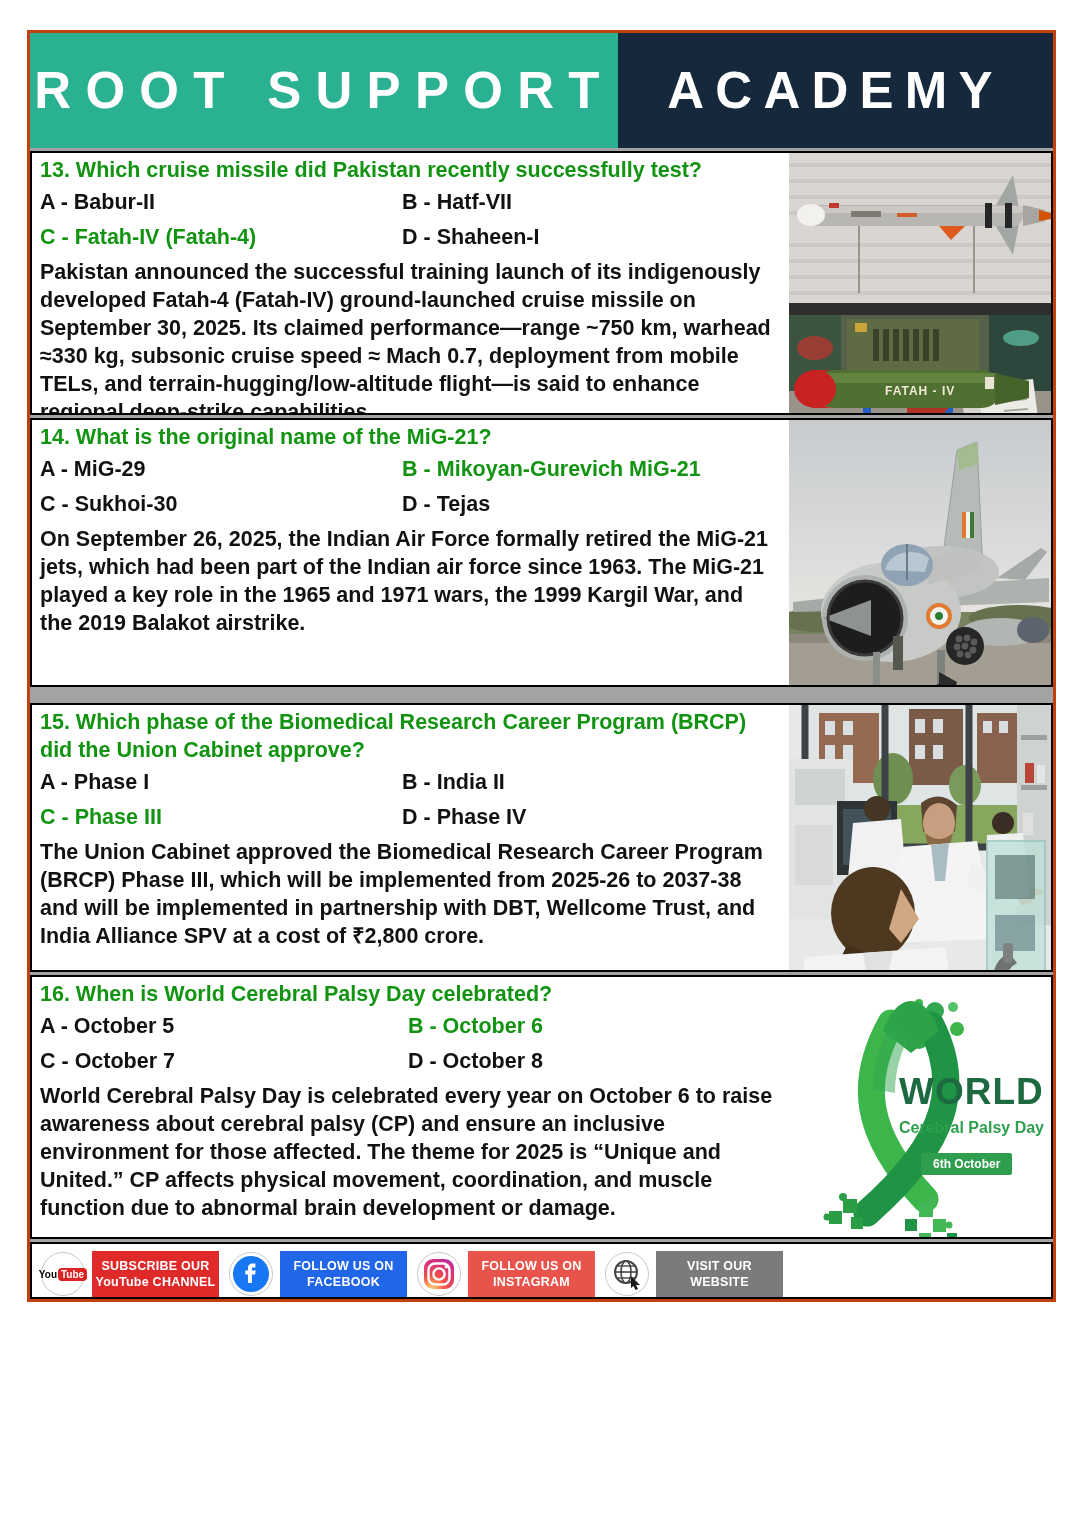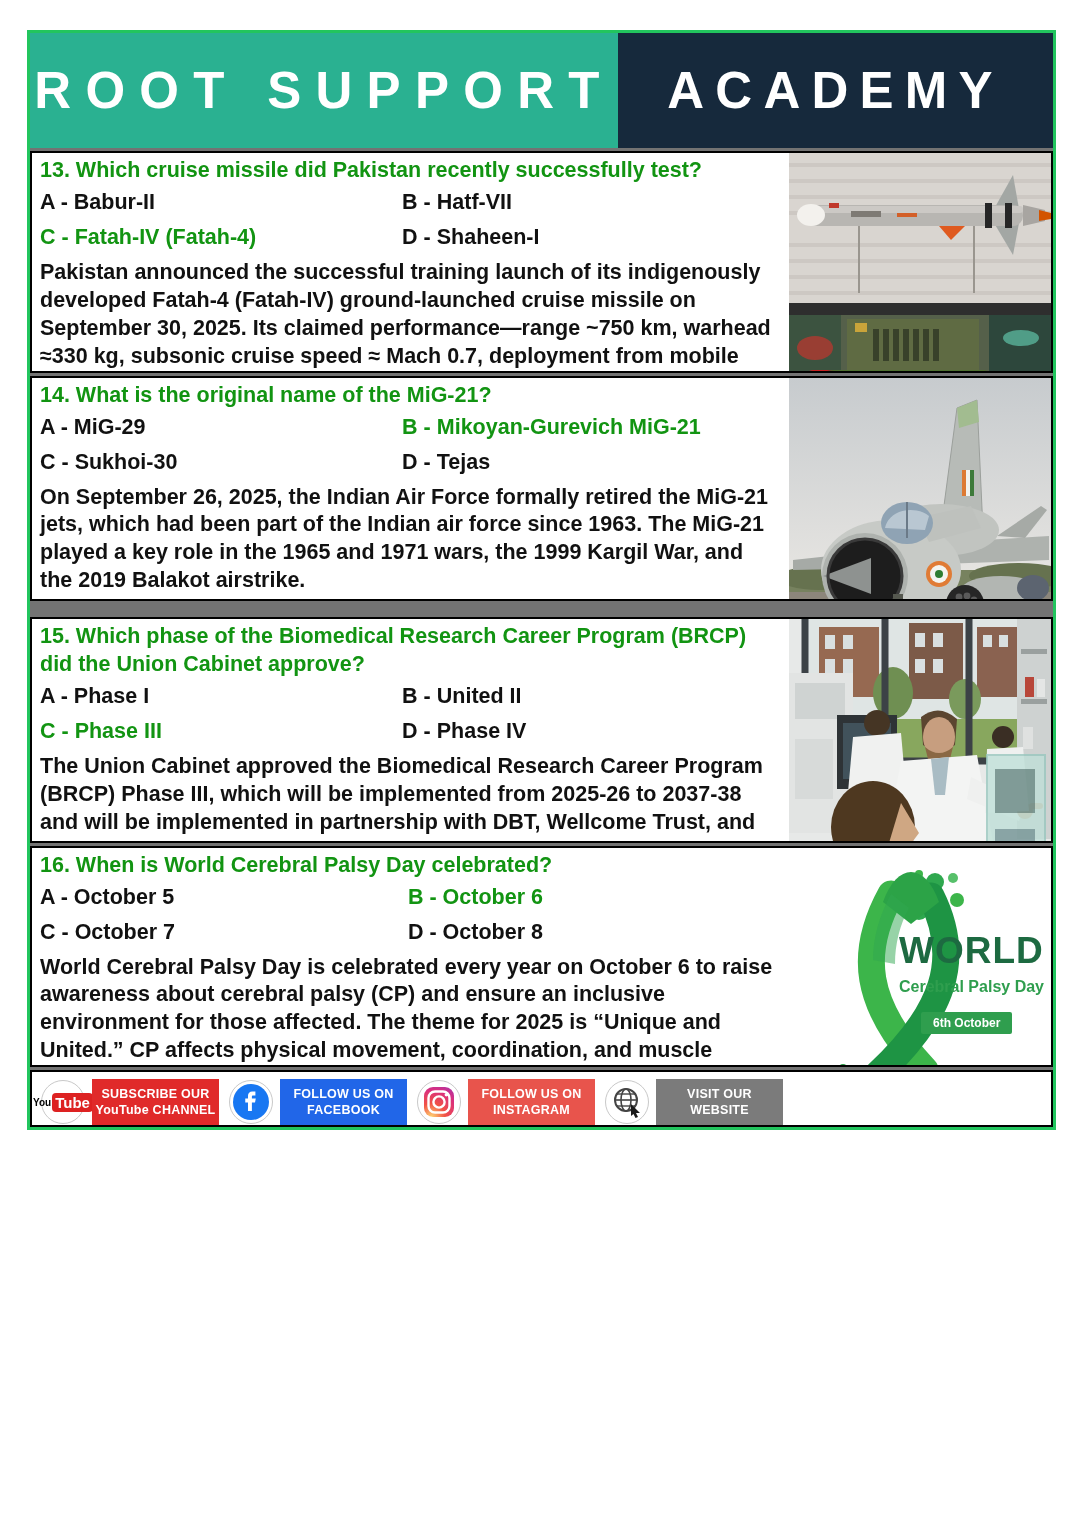--- a/index.html
+++ b/index.html
@@ -5,22 +5,22 @@
   :root{
     --teal:#2ab191; --navy:#16293c; --green:#129412; --ink:#111111;
     --red:#e02a2a; --coral:#e8544c; --blue:#2166e8; --gray:#7b7b7b;
   }
   *{box-sizing:border-box; margin:0; padding:0;}
   body{
     width:1080px; height:1527px; background:#ffffff; position:relative;
     font-family:"Liberation Sans", sans-serif; color:var(--ink);
   }
   .frame{
-    position:absolute; left:27px; top:30px; width:1029px; height:1100px;
-    border:3px solid #22c55e; background:#737373; display:flex; flex-direction:column;
+    position:absolute; left:27px; top:30px; width:1029px; height:1272px;
+    border:3px solid #c2410c; background:#a3a3a3; display:flex; flex-direction:column;
   }
   
   .hdr{height:115px; display:flex; flex:0 0 auto;}
   .hdr-left{flex:0 0 588px; background:var(--teal); display:flex; align-items:center; justify-content:center;}
   .hdr-right{flex:1; background:var(--navy); display:flex; align-items:center; justify-content:center;}
   .brand{color:#fff; font-weight:700; font-size:51px; letter-spacing:0.28em; white-space:nowrap;}
   .brand.r{letter-spacing:0.22em;}
   
   .qbox{border:2px solid #000; margin-top:3px; display:flex; overflow:hidden; background:#fff;}
   .q13{height:303px;} .q14{height:308px;} .q15{height:309px;margin-top:16px;} .q16{height:303px;}
@@ -39,24 +39,24 @@
   .fgroup{display:flex; align-items:center; gap:7px;}
   .ficon{width:44px; height:44px; border-radius:50%; background:#fff; border:1px solid #c9c9c9;
     display:flex; align-items:center; justify-content:center; flex:0 0 auto;}
   .fbtn{width:127px; height:46px; display:flex; flex-direction:column; align-items:center; justify-content:center;
     color:#fff; font-weight:700; font-size:12.5px; line-height:1.3; text-align:center; letter-spacing:0.02em; cursor:pointer;}
   .fbtn.red{background:var(--red);} .fbtn.blue{background:var(--blue);}
   .fbtn.coral{background:var(--coral);} .fbtn.gray{background:var(--gray);}
   
   .yt-wrap{display:flex; align-items:center; gap:1px;}
   .yt-you{font-size:10px; font-weight:700; color:#000;}
-  .yt-tube{background:#d22; color:#fff; font-size:15px; font-weight:700; border-radius:4px; padding:1px 3px;}
+  .yt-tube{background:#d22; color:#fff; font-size:10px; font-weight:700; border-radius:4px; padding:1px 3px;}
   
   .cp-box{position:absolute; inset:0; background:#fff;}
-  .cp-text{position:absolute; left:98px; top:84px; width:150px;}
+  .cp-text{position:absolute; left:98px; top:96px; width:150px;}
   .cp-world{font-size:37px; font-weight:700; color:#1d6a41; letter-spacing:1px; line-height:1;}
   .cp-sub{font-size:16px; font-weight:700; color:#2f9e4e; margin-top:9px; white-space:nowrap;}
   .cp-badge{display:inline-block; margin:16px 0 0 22px; background:#2f9e4e; color:#fff;
     font-size:12px; font-weight:700; padding:4px 12px; border-radius:2px;}
 </style>
 </head>
 <body>
 
 <div class="frame">
 
@@ -234,21 +234,21 @@
         <polygon points="150,252 168,262 162,286 150,284" fill="#2b2b2b"></polygon>
       </svg>
     </div>
   </div>
 
   <div class="qbox q15">
     <div class="qtext">
       <div class="qtitle">15. Which phase of the Biomedical Research Career Program (BRCP) did the Union Cabinet approve?</div>
       <div class="opts">
         <div class="opt">A - Phase I</div>
-        <div class="opt">B - United II</div>
+        <div class="opt">B - India II</div>
         <div class="opt correct">C - Phase III</div>
         <div class="opt">D - Phase IV</div>
       </div>
       <div class="expl">The Union Cabinet approved the Biomedical Research Career Program (BRCP) Phase III, which will be implemented from 2025-26 to 2037-38 and will be implemented in partnership with DBT, Wellcome Trust, and India Alliance SPV at a cost of ₹2,800 crore.</div>
     </div>
     <div class="qimg">
       <svg width="262" height="305" viewBox="0 0 262 305">
         <rect width="262" height="305" fill="#e7e9e8"></rect>
 
         <rect x="16" y="0" width="222" height="142" fill="#dfe5e4"></rect>

